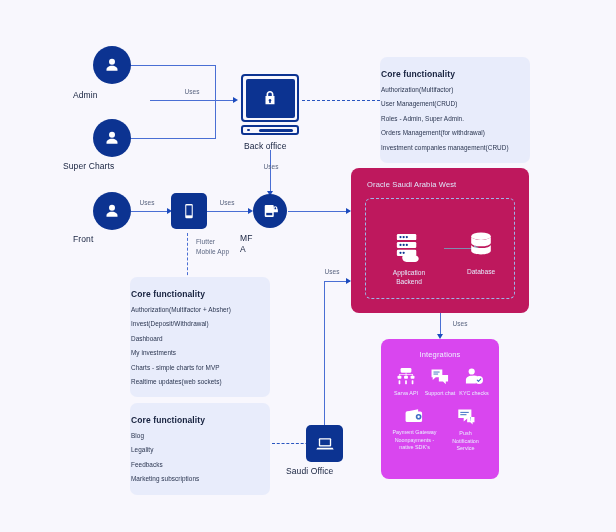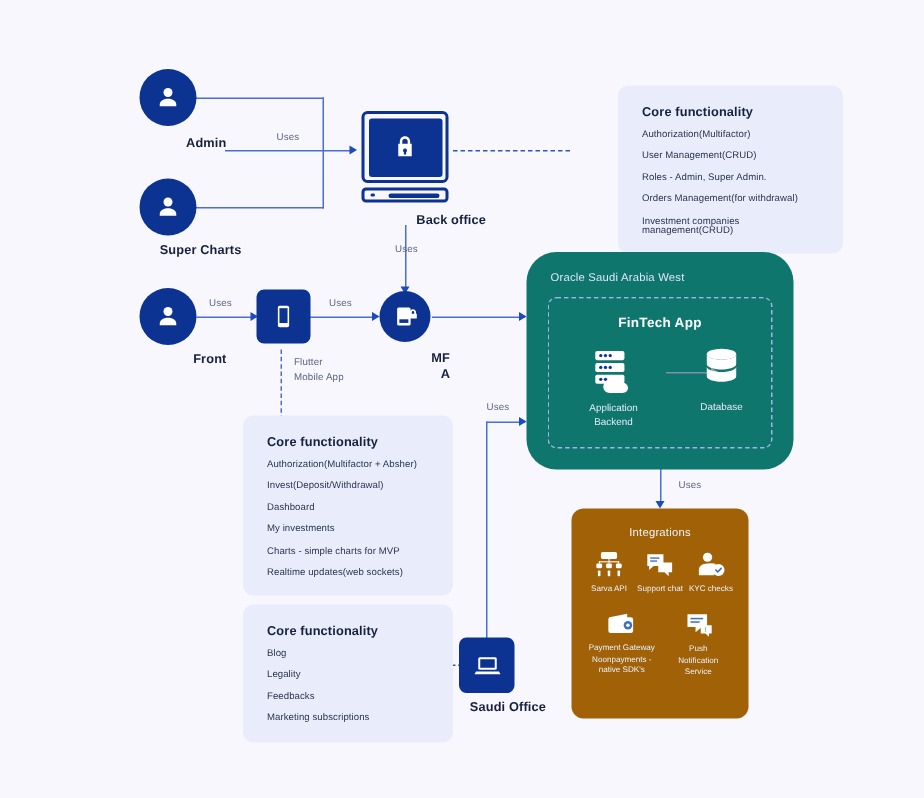--- a/index.html
+++ b/index.html
@@ -7,23 +7,23 @@
     width: 616px; height: 532px;
     background: #f8f7fd;
     font-family: "Liberation Sans", sans-serif;
     overflow: hidden;
   }
   #canvas { position: relative; width: 616px; height: 532px; }
 
   .node-label {
     position: absolute;
     font-size: 8.5px;
-    font-weight: bold;
+    font-weight: normal;
     color: #16213e;
-    text-align: right;
+    text-align: left;
     letter-spacing: .1px;
     line-height: 1.25;
   }
   .edge-label {
     position: absolute;
     font-size: 6.5px;
     color: #5a6580;
     text-align: center;
     letter-spacing: .1px;
   }
@@ -82,22 +82,21 @@
     gap: 3px;
   }
   .monitor-base .dot { width: 2.5px; height: 2.5px; border-radius: 50%; background: #0c3391; }
   .monitor-base .bar { flex: 1; height: 3px; background: #0c3391; border-radius: 2px; margin-left: 6px; }
 
   
   .panel {
     position: absolute;
     background: #e8ecfb;
     border-radius: 7px;
-    padding: 12px 16px;
-    margin-left: 32px;
+    padding: 12px 1px;
   }
   .panel h4 {
     font-size: 8.5px;
     font-weight: bold;
     color: #16213e;
     margin-bottom: 8px;
     letter-spacing: .1px;
   }
   .panel ul { list-style: none; }
   .panel li {
@@ -105,22 +104,22 @@
     color: #2a3550;
     line-height: 1;
     margin-bottom: 8px;
     letter-spacing: .05px;
   }
   .panel li:last-child { margin-bottom: 0; }
 
   
   .cloud-region {
     position: absolute;
-    background: #0f766e;
-    border-radius: 20px;
+    background: #be185d;
+    border-radius: 8px;
   }
   .cloud-title {
     position: absolute;
     top: 12px; left: 16px;
     font-size: 7.5px;
     color: #dfe6fb;
     letter-spacing: .15px;
   }
   .dashed-inner {
     position: absolute;
@@ -142,21 +141,21 @@
     font-size: 6.6px;
     color: #e4ebfc;
     line-height: 1.35;
     margin-top: 5px;
   }
   .svc svg { display: block; margin: 0 auto; }
 
   
   .integrations {
     position: absolute;
-    background: #a16207;
+    background: #d946ef;
     border-radius: 8px;
   }
   .integrations .head {
     position: absolute;
     top: 11px; left: 0; right: 0;
     text-align: center;
     font-size: 7.5px;
     color: #eef3ff;
     letter-spacing: .15px;
   }
@@ -341,21 +340,20 @@
       <li>Blog</li>
       <li>Legality</li>
       <li>Feedbacks</li>
       <li>Marketing subscriptions</li>
     </ul>
   </div>
 
   <div class="cloud-region" style="left:351px; top:168px; width:178px; height:145px;">
     <div class="cloud-title">Oracle Saudi Arabia West</div>
     <div class="dashed-inner">
-      <div class="fintech-title">FinTech App</div>
 
       <div class="svc" style="left:12px; top:33px; width:62px;">
         <svg viewBox="0 0 28 26" width="34" height="32">
           <rect x="4" y="1.5" width="16" height="5" rx="1" fill="#fff"></rect>
           <circle cx="7" cy="4" r="0.9" fill="#0c3391"></circle>
             <circle cx="9.6" cy="4" r="0.9" fill="#0c3391"></circle>
             <circle cx="12.2" cy="4" r="0.9" fill="#0c3391"></circle>
           <rect x="4" y="8" width="16" height="5" rx="1" fill="#fff"></rect>
           <circle cx="7" cy="10.5" r="0.9" fill="#0c3391"></circle>
             <circle cx="9.6" cy="10.5" r="0.9" fill="#0c3391"></circle>

